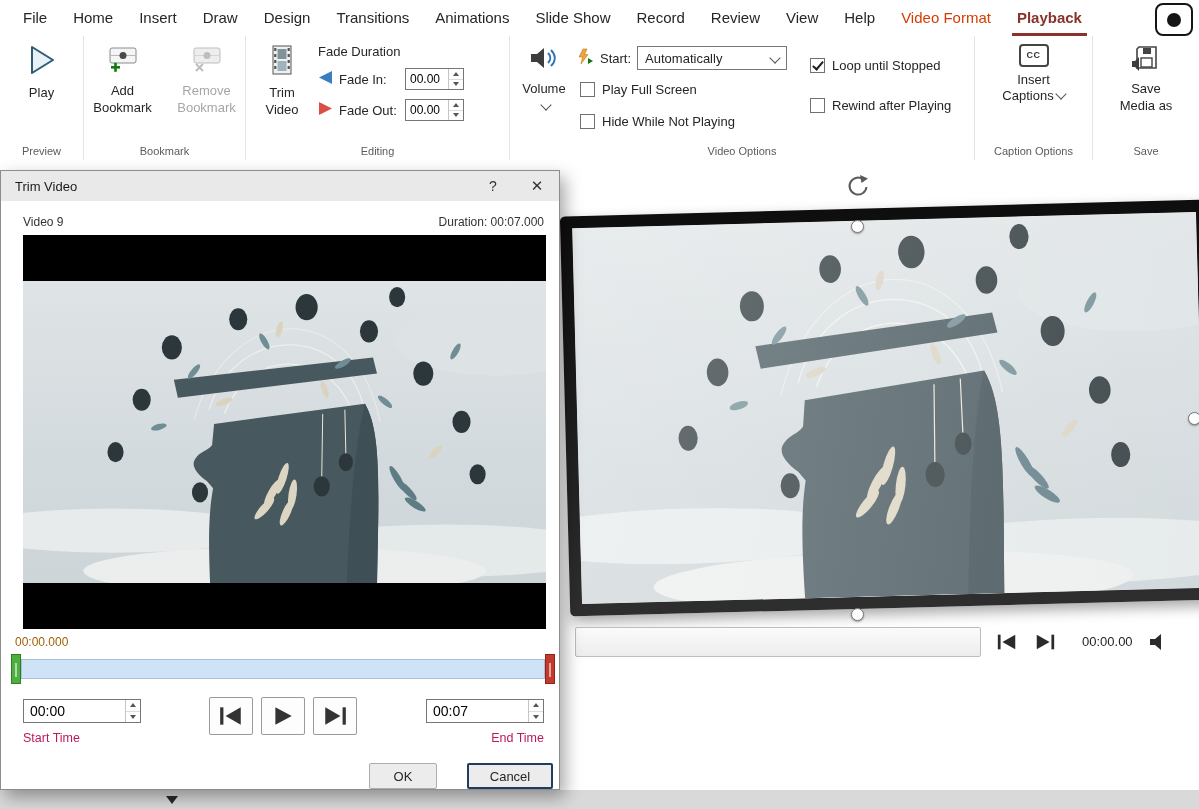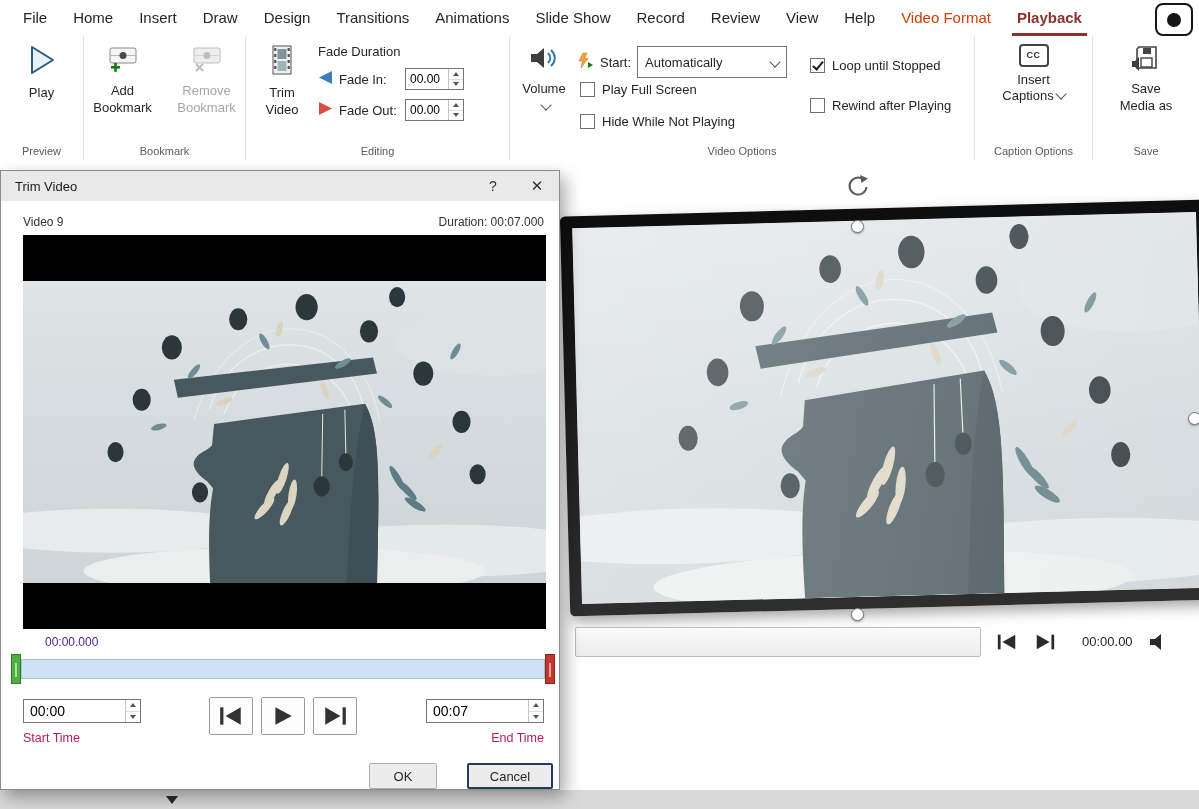--- a/index.html
+++ b/index.html
@@ -20,21 +20,21 @@
   .rgroup{position:relative;height:100%;border-right:1px solid #e4e4e4;box-sizing:border-box;}
   .rgroup:last-child{border-right:none;}
   .glabel{position:absolute;bottom:3px;left:0;right:0;text-align:center;font-size:11px;color:#5d5b59;}
   .bigbtn{display:flex;flex-direction:column;align-items:center;text-align:center;font-size:13px;line-height:1.25;padding-top:8px;cursor:default;}
   .bigbtn .lbl{margin-top:5px;}
   .disabled{color:#a8a6a4;}
   .chev{display:inline-block;width:7px;height:7px;border:solid #555;border-width:0 1.5px 1.5px 0;transform:rotate(45deg);margin-left:3px;vertical-align:2px;}
   .cb{width:15px;height:15px;border:1px solid #707070;background:#fff;box-sizing:border-box;flex:0 0 15px;}
   .cb.checked::after{content:"";display:block;width:4px;height:9px;border:solid #1f1f1f;border-width:0 2px 2px 0;transform:rotate(40deg);margin:0 0 0 4px;}
   .cbrow{display:flex;align-items:center;gap:7px;font-size:13px;position:absolute;white-space:nowrap;}
-  .ddl{display:flex;align-items:center;justify-content:space-between;border:1px solid #767676;background:#fff;height:32px;width:150px;padding:0 7px;font-size:13px;box-sizing:border-box;}
+  .ddl{display:flex;align-items:center;justify-content:space-between;border:1px solid #767676;background:#fff;height:24px;width:150px;padding:0 7px;font-size:13px;box-sizing:border-box;}
   .spinbox{display:flex;border:1px solid #767676;background:#fff;height:22px;box-sizing:border-box;}
   .spinbox input{border:none;outline:none;font-size:12px;padding:0 4px;width:34px;font-family:"Liberation Sans",sans-serif;}
   .spincol{width:14px;border-left:1px solid #c5c5c5;display:flex;flex-direction:column;}
   .spincell{flex:1;display:flex;align-items:center;justify-content:center;}
   .spincell:first-child{border-bottom:1px solid #dcdcdc;}
   .tri-up{width:0;height:0;border-left:3px solid transparent;border-right:3px solid transparent;border-bottom:4px solid #555;}
   .tri-down{width:0;height:0;border-left:3px solid transparent;border-right:3px solid transparent;border-top:4px solid #555;}
   .faderow{display:flex;align-items:center;gap:6px;margin-bottom:9px;font-size:13px;}
   .faderow .flbl{width:60px;}
   .ccbox{width:26px;height:19px;border:2px solid #444;border-radius:4px;font-size:9px;font-weight:bold;display:flex;align-items:center;justify-content:center;letter-spacing:.5px;color:#333;}
@@ -51,21 +51,21 @@
   .pane-arrow{position:absolute;left:166px;top:636px;width:0;height:0;border-left:6px solid transparent;border-right:6px solid transparent;border-top:8px solid #2a2a2a;}
 
   
   .dialog{position:absolute;left:0;top:170px;width:560px;height:620px;background:#fff;border:1px solid #8c8c8c;box-shadow:5px 7px 16px rgba(0,0,0,.35);box-sizing:border-box;}
   .dtitle{height:30px;background:#e9e9e9;display:flex;align-items:center;font-size:13px;color:#1a1a1a;}
   .dtitle .t{padding-left:14px;}
   .dbtn{width:44px;height:30px;display:flex;align-items:center;justify-content:center;font-size:14px;color:#333;cursor:default;}
   .dbtn.x{font-size:15px;}
   .dmeta{position:absolute;left:22px;right:15px;top:44px;display:flex;justify-content:space-between;font-size:12px;color:#333;}
   .preview{position:absolute;left:22px;top:64px;width:523px;height:394px;background:#000;display:flex;align-items:center;justify-content:center;}
-  .curtime{position:absolute;left:14px;top:464px;font-size:12px;color:#4c1d95;margin-left:30px;}
+  .curtime{position:absolute;left:14px;top:464px;font-size:12px;color:#a16207;}
   .trimtrack{position:absolute;left:20px;right:14px;top:488px;height:20px;background:var(--trim_track);border:1px solid #a9c0da;box-sizing:border-box;}
   .hstart{position:absolute;left:10px;top:483px;width:10px;height:30px;background:var(--handle_green);border:1px solid #2f7d27;box-sizing:border-box;}
   .hend{position:absolute;right:4px;top:483px;width:10px;height:30px;background:var(--handle_red);border:1px solid #8e2318;box-sizing:border-box;}
   .hstart::after,.hend::after{content:"";position:absolute;left:3px;top:8px;width:2px;height:14px;background:rgba(255,255,255,.55);}
   .timefield{position:absolute;top:528px;width:118px;height:24px;border:1px solid #767676;background:#fff;display:flex;box-sizing:border-box;}
   .timefield input{border:none;outline:none;flex:1;font-size:14px;padding:0 6px;width:60px;font-family:"Liberation Sans",sans-serif;}
   .transport{position:absolute;top:526px;width:44px;height:38px;border:1px solid #9a9a9a;background:#fdfdfd;border-radius:2px;display:flex;align-items:center;justify-content:center;box-sizing:border-box;}
   .tlabel{position:absolute;top:560px;font-size:12.5px;color:#be185d;}
   .dlgbtn{position:absolute;top:592px;height:26px;background:#ececec;border:1px solid #adadad;font-size:13px;display:flex;align-items:center;justify-content:center;box-sizing:border-box;border-radius:2px;}
   .dlgbtn.default{border:2px solid #1f3d5c;}

